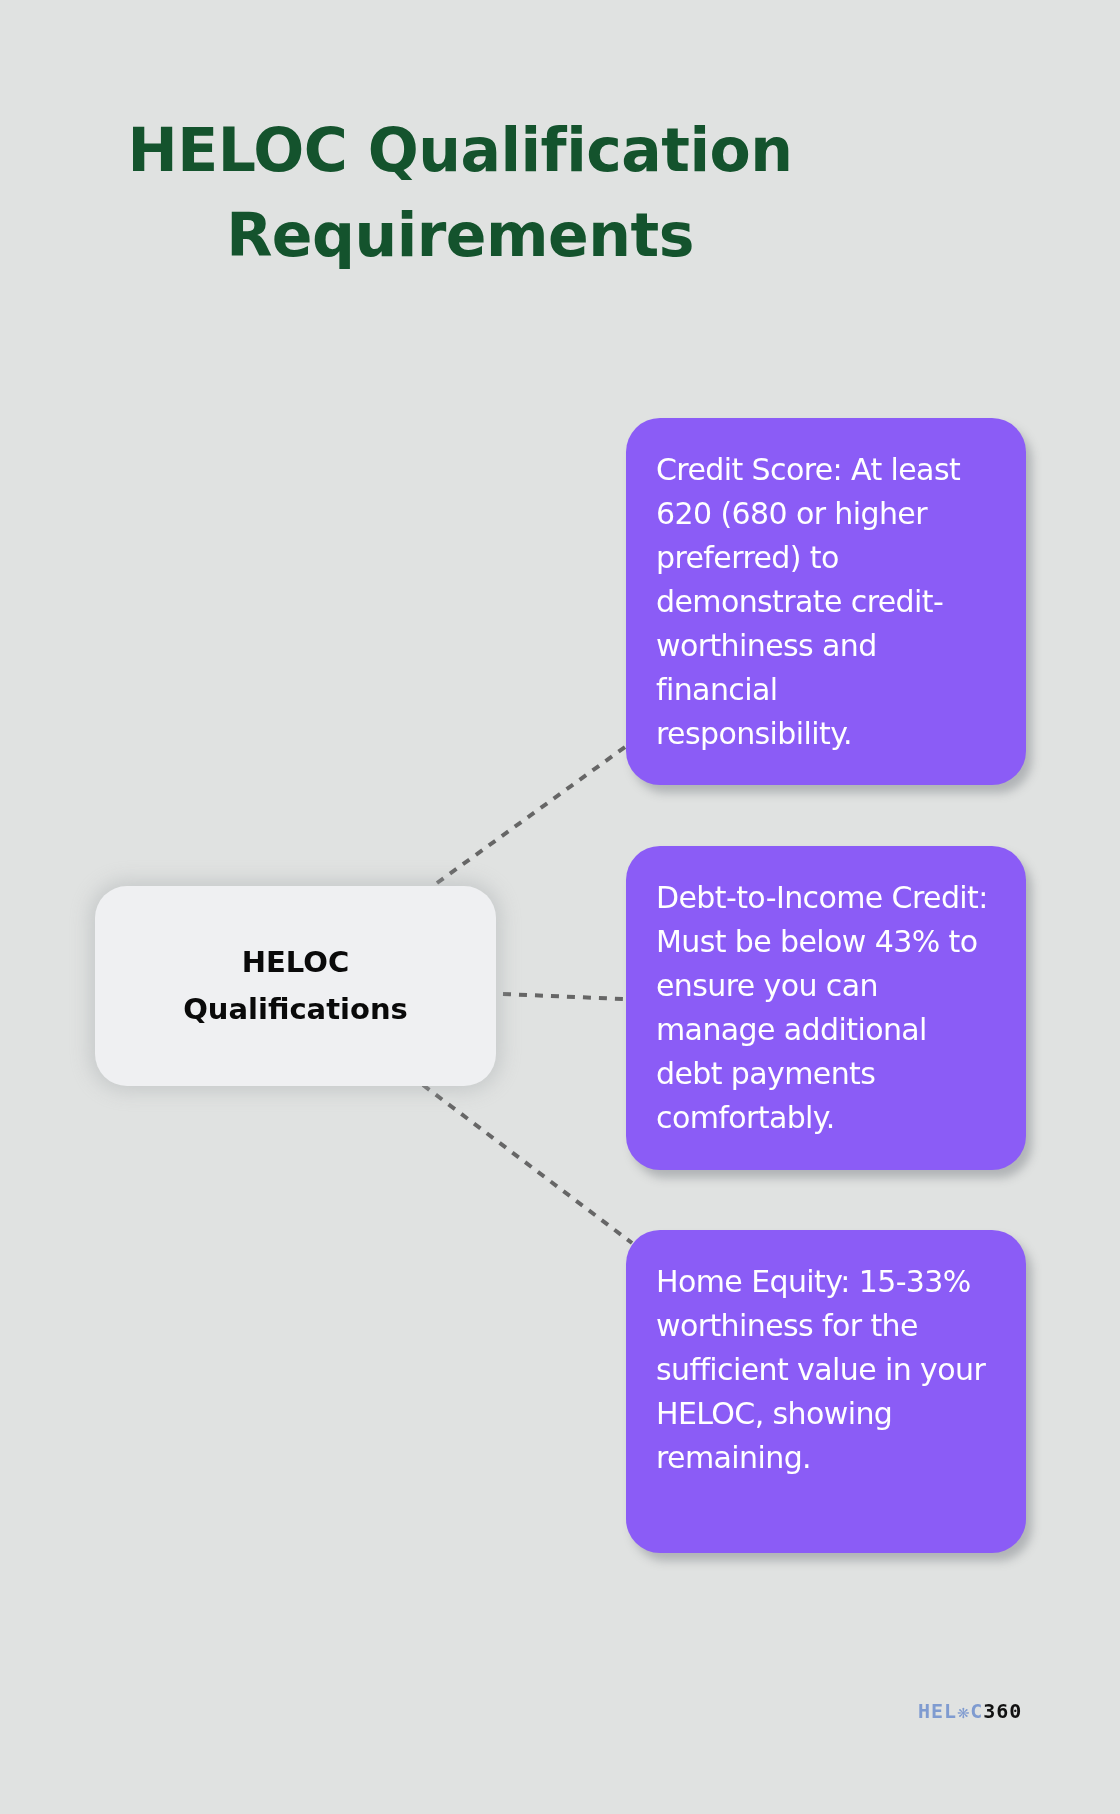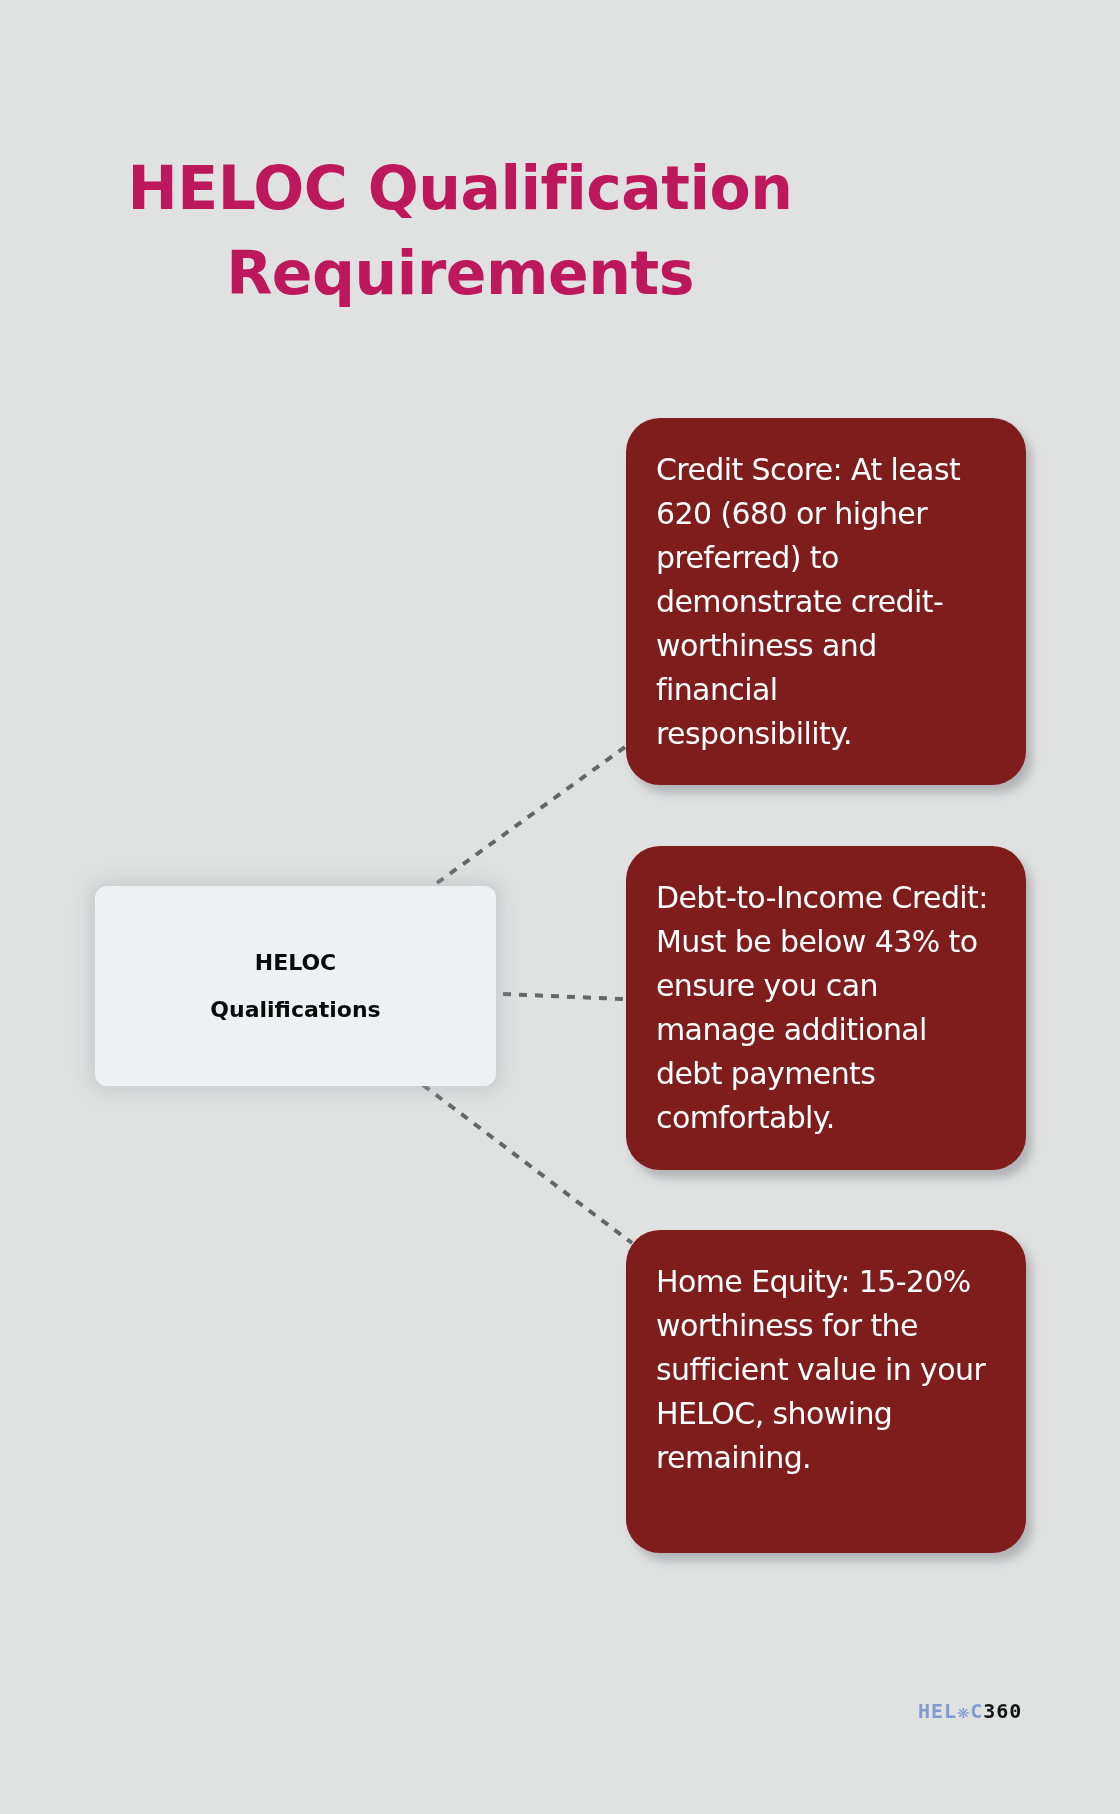--- a/index.html
+++ b/index.html
@@ -11,50 +11,49 @@
       font-family: "DejaVu Sans", "Liberation Sans", sans-serif;
     }
     .title {
       position: absolute;
       left: 0; top: 108px; width: 920px;
       text-align: center;
       font-family: "DejaVu Sans", sans-serif;
       font-weight: bold;
       font-size: 60px;
       line-height: 85px;
-      color: #be185d;
+      color: #14532d;
       letter-spacing: -0.5px;
-      margin-top: 38px;
     }
     .title span { display: block; }
     svg.connectors {
       position: absolute; left: 0; top: 0;
       width: 1120px; height: 1814px;
       pointer-events: none;
     }
     .center-box {
       position: absolute;
       left: 95px; top: 886px;
       width: 401px; height: 200px;
       background: #eff0f2;
-      border-radius: 12px;
+      border-radius: 32px;
       box-shadow: 0 0 18px 6px rgba(170,175,178,0.45);
       display: flex; flex-direction: column;
       align-items: center; justify-content: center;
       font-family: "DejaVu Sans", sans-serif;
       font-weight: bold;
-      font-size: 22px;
+      font-size: 29px;
       line-height: 47px;
       color: #0a0a0a;
       text-align: center;
     }
     .req-box {
       position: absolute;
       left: 626px; width: 400px;
-      background: #7f1d1d;
+      background: #8b5cf6;
       border-radius: 34px;
       box-shadow: 6px 8px 10px rgba(120,125,130,0.45);
       box-sizing: border-box;
       padding: 30px 26px 0 30px;
       color: #ffffff;
       font-family: "DejaVu Sans", sans-serif;
       font-size: 30px;
       line-height: 44px;
       letter-spacing: -0.6px;
     }
@@ -103,21 +102,21 @@
 <div class="req-box" style="top:846px;height:324px;">
   <span class="line">Debt-to-Income Credit:</span>
   <span class="line">Must be below 43% to</span>
   <span class="line">ensure you can</span>
   <span class="line">manage additional</span>
   <span class="line">debt payments</span>
   <span class="line">comfortably.</span>
 </div>
 
 <div class="req-box" style="top:1230px;height:323px;">
-  <span class="line">Home Equity: 15-20%</span>
+  <span class="line">Home Equity: 15-33%</span>
   <span class="line">worthiness for the</span>
   <span class="line">sufficient value in your</span>
   <span class="line">HELOC, showing</span>
   <span class="line">remaining.</span>
 </div>
 
 <div class="logo">
   <span class="l1">HEL</span><span class="l1">❋</span><span class="l1">C</span><span class="l2">360</span>
 </div>
 

